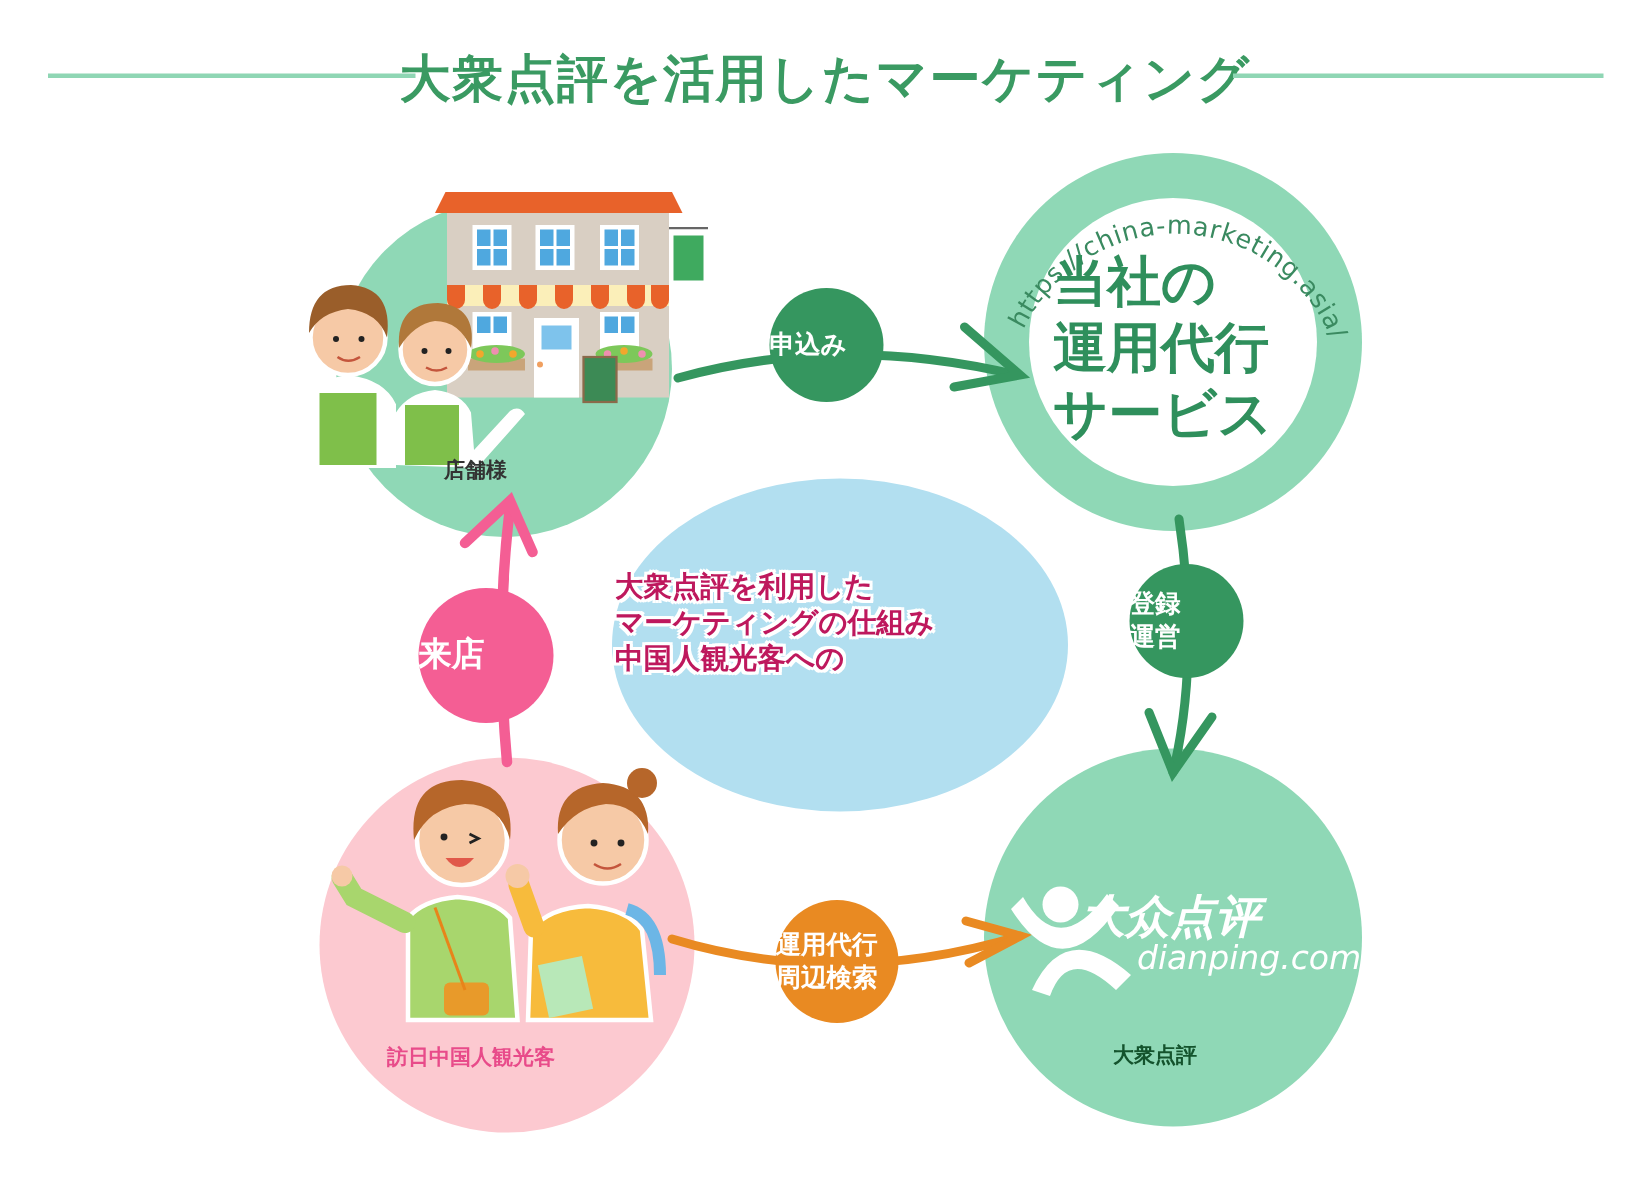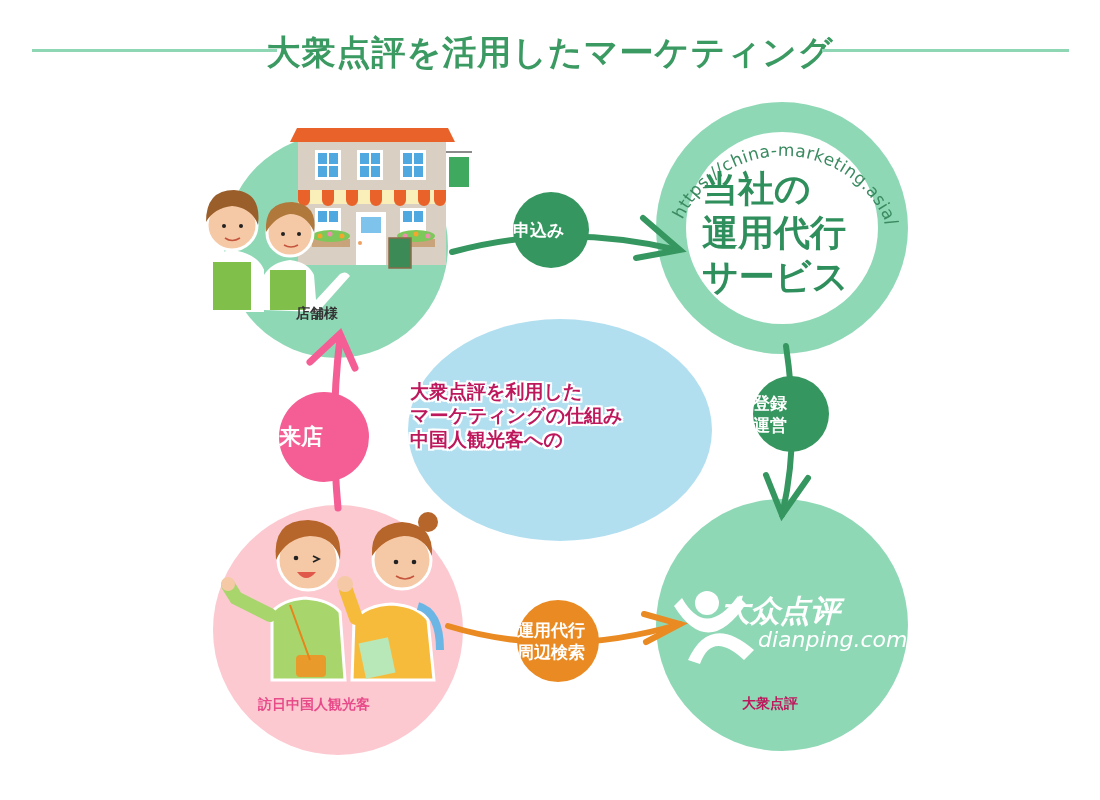--- a/index.html
+++ b/index.html
@@ -190,21 +190,21 @@
 <div class="label node-caption" style="left:296px; top:305px; width:80px; color:#333;">店舗様</div>
 
 <div class="label service-text" style="left:702px; top:167px; width:160px;">
   <div>当社の</div>
   <div>運用代行</div>
   <div>サービス</div>
 </div>
 
 <div class="label dp-cn" style="left:720px; top:591px;">大众点评</div>
 <div class="label dp-en" style="left:758px; top:627px;">dianping.com</div>
-<div class="label node-caption" style="left:742px; top:695px; width:80px; color:#be185d;">大衆点評</div>
+<div class="label node-caption" style="left:742px; top:695px; width:80px; color:#14532d;">大衆点評</div>
 
 <div class="label node-caption" style="left:258px; top:696px; width:160px; color:#e84b8a;">訪日中国人観光客</div>
 
 <div class="label badge-text" style="left:513px; top:219px; width:59px;">
   <div>申込み</div>
 </div>
 <div class="label badge-text" style="left:753px; top:392px; width:76px;">
   <div>登録</div>
   <div>運営</div>
 </div>

